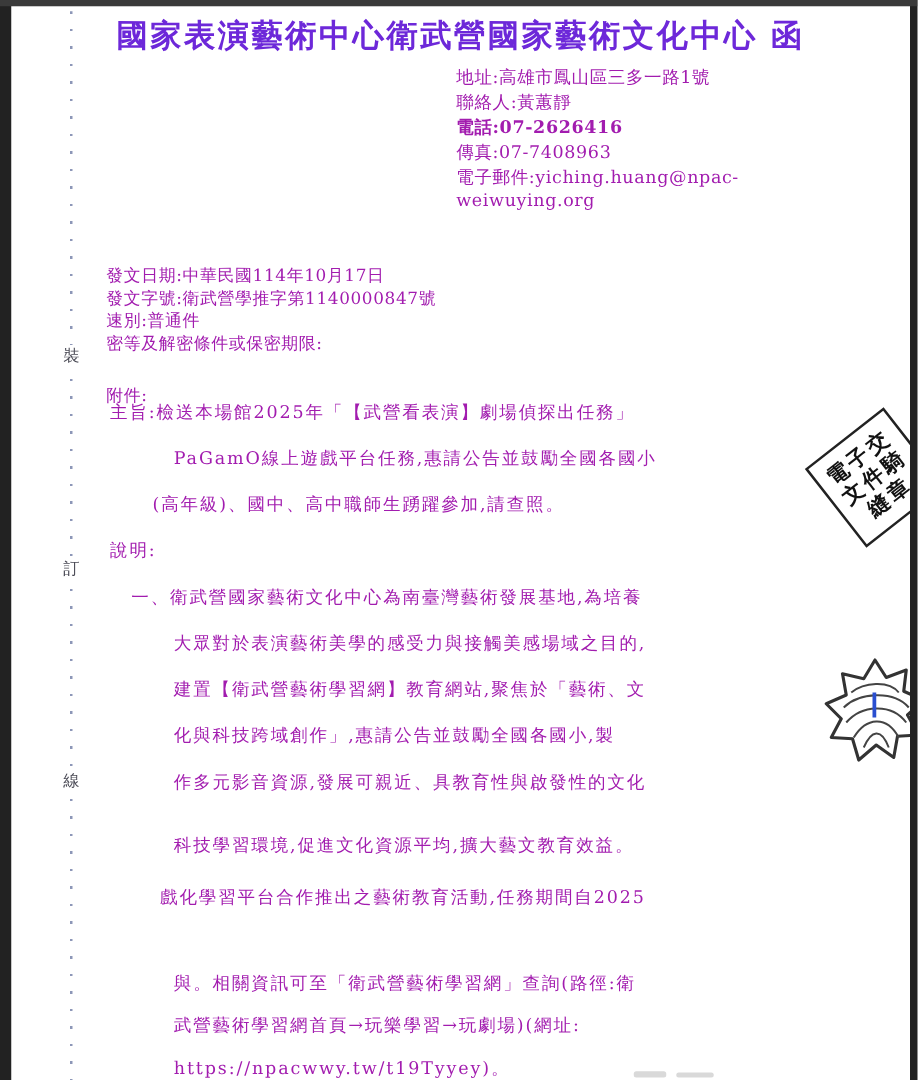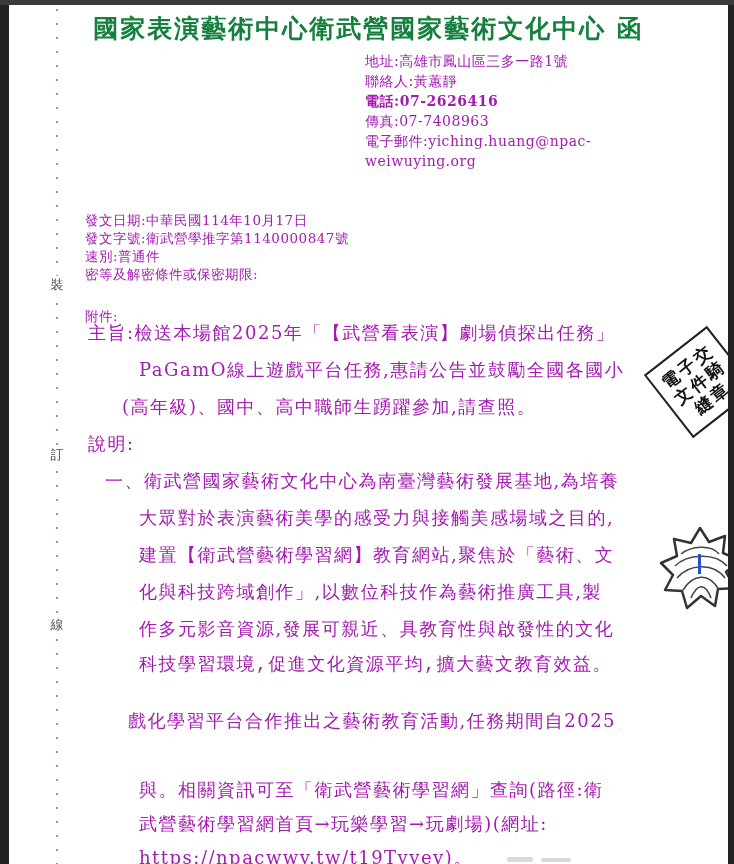--- a/index.html
+++ b/index.html
@@ -12,26 +12,26 @@
   }
   #topbar{position:absolute;left:0;top:0;width:734px;height:5px;background:#3a3a3a;}
   #page{
     position:absolute;left:9px;top:5px;width:719px;height:859px;
     background:#ffffff;overflow:hidden;
   }
   
   .line{position:absolute;white-space:nowrap;color:#a21caf;}
   .title{
     width:719px;text-align:center;top:7px;left:0;
-    font-size:25px;font-weight:bold;letter-spacing:2px;color:#15803d;
+    font-size:25px;font-weight:bold;letter-spacing:2px;color:#6d28d9;
   }
   .contact{font-size:14px;letter-spacing:0.5px;}
   .recipient{font-size:19px;font-weight:bold;letter-spacing:1px;}
   .meta{font-size:13.5px;letter-spacing:0.5px;}
-  .body{font-size:18px;letter-spacing:1.5px;}
+  .body{font-size:14px;letter-spacing:1.5px;}
   
   #binding-line{
     position:absolute;left:47px;top:4px;bottom:0;width:2px;height:855px;
     background-image:repeating-linear-gradient(to bottom,#8d97b8 0px,#8d97b8 2px,transparent 2px,transparent 14px);
   }
   .binding-char{
     position:absolute;left:41px;width:14px;text-align:center;
     font-size:13px;color:#4a4a55;background:#fff;
   }
   
@@ -80,23 +80,23 @@
 
     <div class="line body" style="left:79px;top:316px;">主旨:檢送本場館2025年「【武營看表演】劇場偵探出任務」</div>
     <div class="line body" style="left:130px;top:353px;">PaGamO線上遊戲平台任務,惠請公告並鼓勵全國各國小</div>
     <div class="line body" style="left:113px;top:390px;">(高年級)、國中、高中職師生踴躍參加,請查照。</div>
 
     <div class="line body" style="left:79px;top:427px;">說明:</div>
 
     <div class="line body" style="left:96px;top:464px;">一、衛武營國家藝術文化中心為南臺灣藝術發展基地,為培養</div>
     <div class="line body" style="left:130px;top:501px;">大眾對於表演藝術美學的感受力與接觸美感場域之目的,</div>
     <div class="line body" style="left:130px;top:538px;">建置【衛武營藝術學習網】教育網站,聚焦於「藝術、文</div>
-    <div class="line body" style="left:130px;top:575px;">化與科技跨域創作」,以數位科技作為藝術推廣工具,製</div>
+    <div class="line body" style="left:130px;top:575px;">化與科技跨域創作」,惠請公告並鼓勵全國各國小,製</div>
     <div class="line body" style="left:130px;top:612px;">作多元影音資源,發展可親近、具教育性與啟發性的文化</div>
-    <div class="line body" style="left:130px;top:647px;font-family:Liberation Mono, monospace;">科技學習環境,促進文化資源平均,擴大藝文教育效益。</div>
+    <div class="line body" style="left:130px;top:663px;">科技學習環境,促進文化資源平均,擴大藝文教育效益。</div>
 
     <div class="line body" style="left:119px;top:704px;">戲化學習平台合作推出之藝術教育活動,任務期間自2025</div>
     <div class="line body" style="left:130px;top:773px;">與。相關資訊可至「衛武營藝術學習網」查詢(路徑:衛</div>
     <div class="line body" style="left:130px;top:807px;">武營藝術學習網首頁→玩樂學習→玩劇場)(網址:</div>
     <div class="line body" style="left:130px;top:841px;">https://npacwwy.tw/t19Tyyey)。</div>
 
     <div id="exchange-seal">
       <div>電子交</div>
       <div>文件騎</div>
       <div>縫章</div>

